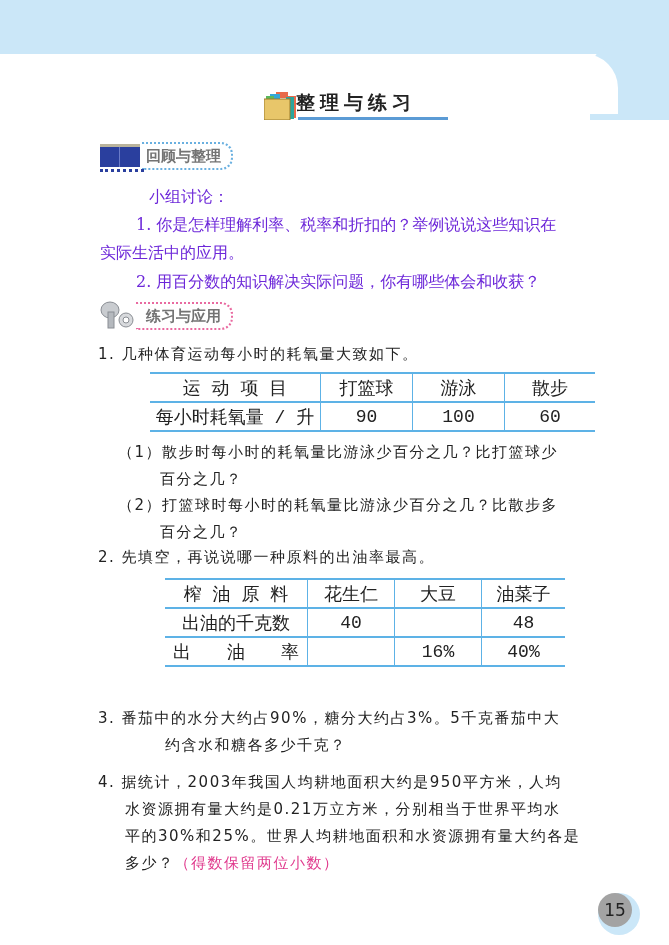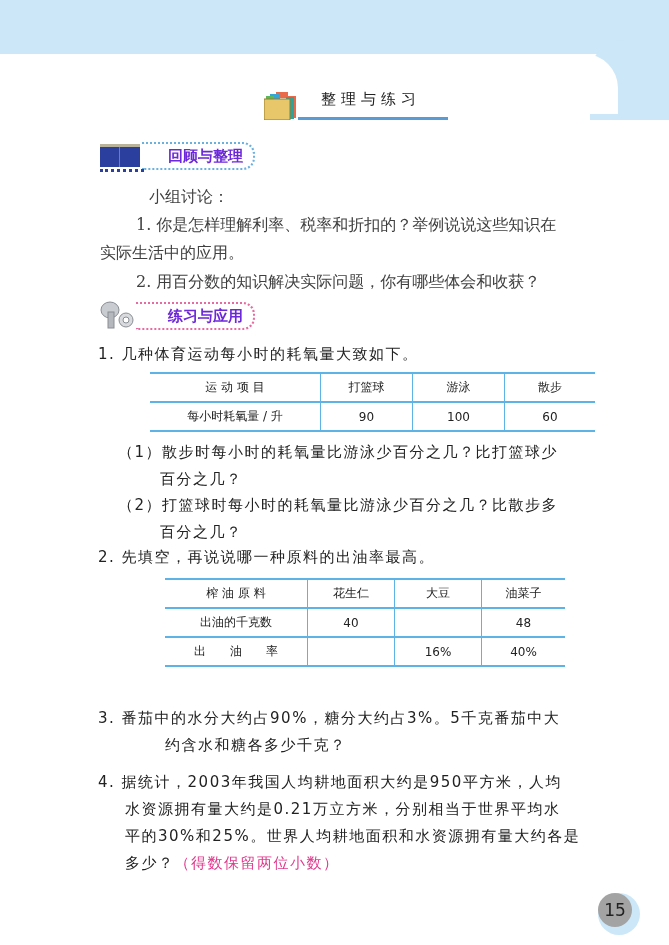--- a/index.html
+++ b/index.html
@@ -4,36 +4,36 @@
 <style>
   html,body{margin:0;padding:0;}
   body{width:669px;height:945px;position:relative;background:#fff;overflow:hidden;
        font-family:"DejaVu Sans","Liberation Sans",sans-serif;color:#222;}
   .topband{position:absolute;left:0;top:0;width:669px;height:54px;background:#cbe7f8;}
   .topcurve{position:absolute;left:590px;top:40px;width:120px;height:80px;background:#cbe7f8;border-top-left-radius:34px;}
   .topcurve-cover{position:absolute;left:0;top:54px;width:618px;height:60px;background:#fff;border-top-right-radius:34px;}
   .abs{position:absolute;}
   .title-wrap{left:264px;top:88px;height:32px;}
   .folder{position:absolute;left:0;top:4px;width:34px;height:28px;}
-  .title-text{position:absolute;left:57px;top:2px;font-size:15px;font-weight:normal;letter-spacing:5px;white-space:nowrap;color:#222;}
+  .title-text{position:absolute;left:32px;top:2px;font-size:19px;font-weight:bold;letter-spacing:5px;white-space:nowrap;color:#222;}
   .title-underline{position:absolute;left:34px;top:29px;width:150px;height:3px;background:#5b9bd5;}
   .sec-badge{height:30px;}
   .review{left:100px;top:138px;}
   .review .blk{position:absolute;left:0;top:6px;width:40px;height:20px;background:#2a3f9e;border-top:3px solid #b9b39c;}
   .review .blk:after{content:"";position:absolute;left:19px;top:0;width:1px;height:20px;background:#6a7bc8;}
   .review .pill{position:absolute;left:42px;top:4px;height:24px;padding:0 10px 0 4px;border:2px dotted #6ab0e0;border-left:none;border-radius:0 12px 12px 0;}
   .review .dots{position:absolute;left:0;top:31px;width:44px;border-top:3px dotted #2a3f9e;}
   .practice{left:100px;top:298px;}
   .practice .pill{position:absolute;left:36px;top:4px;height:24px;padding:0 10px 0 10px;border:2px dotted #e96aa0;border-left:none;border-radius:0 12px 12px 0;}
-  .pill span{font-size:15px;font-weight:bold;line-height:24px;color:#6d28d9;white-space:nowrap;margin-left:22px;}
+  .pill span{font-size:15px;font-weight:bold;line-height:24px;color:#737373;white-space:nowrap;}
   .screw{position:absolute;left:0;top:2px;width:40px;height:30px;}
-  .serif{font-family:"DejaVu Serif","Liberation Serif",serif;font-size:16px;line-height:28px;color:#404040;}
+  .serif{font-family:"DejaVu Serif","Liberation Serif",serif;font-size:16px;line-height:28px;color:#6d28d9;}
   .kai{font-family:"DejaVu Sans","Liberation Sans",sans-serif;font-size:15px;line-height:28px;color:#222;letter-spacing:1.5px;}
   .pink{color:#e0398d;}
-  table.t{border-collapse:collapse;position:absolute;font-size:12px;}
+  table.t{border-collapse:collapse;position:absolute;font-size:18px;font-family:Liberation Mono, monospace;}
   table.t td{border-top:2px solid #5db2e6;border-bottom:2px solid #5db2e6;border-left:1.5px solid #5db2e6;text-align:center;padding:0;height:27px;}
   table.t td:first-child{border-left:none;}
   .pagenum{left:598px;top:893px;width:34px;height:34px;border-radius:50%;background:#a3a3a3;box-shadow:4px 4px 0 4px #cbe7f8;font-size:17px;text-align:center;line-height:34px;color:#222;}
 </style>
 </head>
 <body>
 
 <div class="topband"></div>
 <div class="abs topcurve"></div>
 <div class="abs topcurve-cover"></div>

